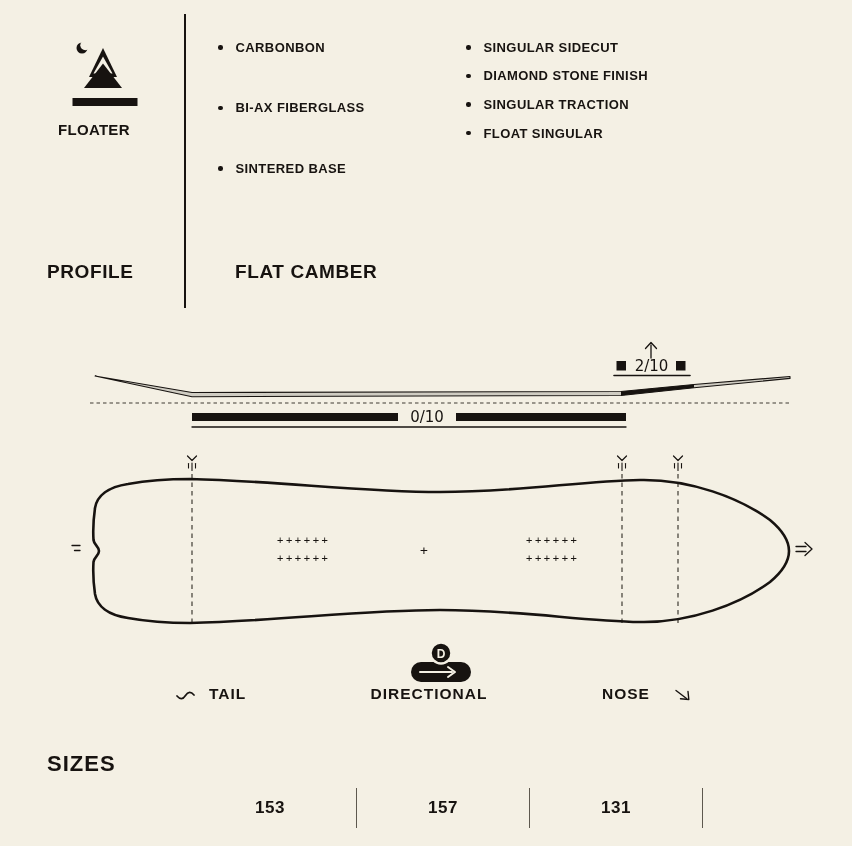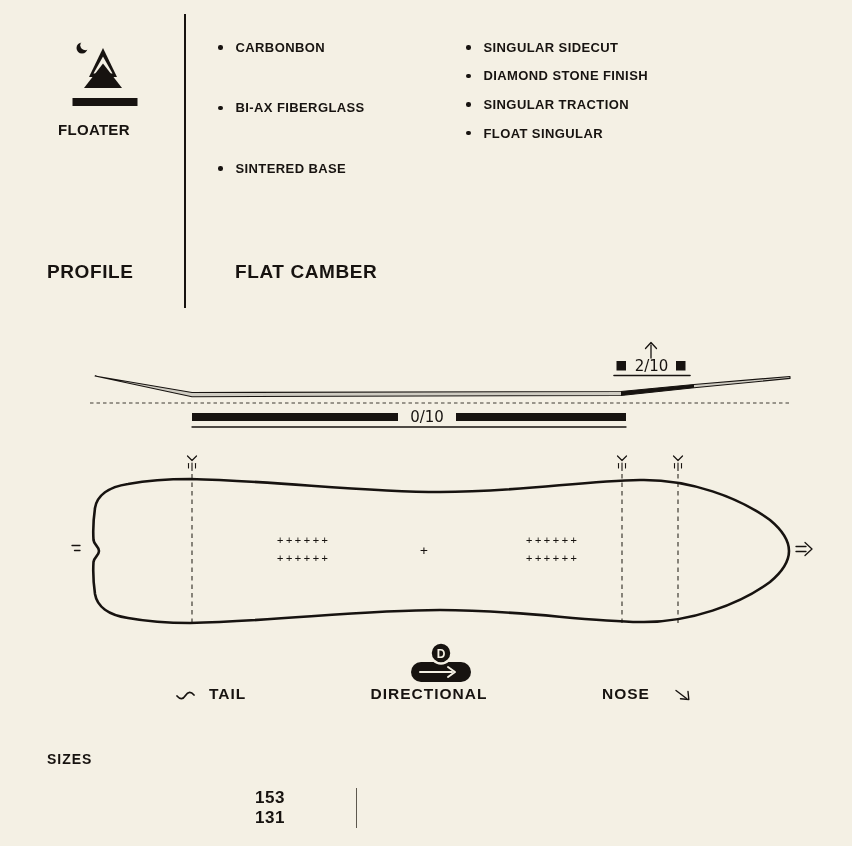--- a/index.html
+++ b/index.html
@@ -27,22 +27,22 @@
   .board-svg{position:absolute;left:0;top:448px;}
   .stroke{stroke:#171310;fill:none;stroke-linecap:round;stroke-linejoin:round;}
   .fill-ink{fill:#171310;stroke:none;}
   .svg-num{font-family:"DejaVu Sans",sans-serif;font-size:15px;font-weight:400;fill:#171310;}
   .svg-bold{font-family:"Liberation Sans",sans-serif;font-weight:700;font-size:15.5px;
     letter-spacing:1px;fill:#171310;}
   .plus-row{font-family:"DejaVu Sans Mono",monospace;font-size:10.5px;letter-spacing:2.6px;fill:#171310;}
   .center-plus{font-family:"DejaVu Sans Mono",monospace;font-size:13px;fill:#171310;}
   .pill-letter{font-family:"Liberation Sans",sans-serif;font-weight:700;font-size:12px;fill:#f4f0e4;}
   
-  .sizes-heading{position:absolute;left:47px;top:751px;font-weight:700;font-size:14px;letter-spacing:1px;}
-  .sizes-row{position:absolute;left:184px;top:788px;display:flex;height:40px;flex-direction:column;}
+  .sizes-heading{position:absolute;left:47px;top:751px;font-weight:700;font-size:22px;letter-spacing:1px;}
+  .sizes-row{position:absolute;left:184px;top:788px;display:flex;height:40px;}
   .size-cell{width:172px;display:flex;align-items:center;justify-content:center;
     font-weight:700;font-size:17px;letter-spacing:.5px;border-right:1.5px solid #5d584e;}
 </style>
 </head>
 <body>
 
 <div class="page">
 
   <svg class="logo-svg" width="66" height="68" viewBox="0 0 66 68">
     <g>
@@ -197,16 +197,17 @@
       <g>
         <line class="stroke" x1="676" y1="242.5" x2="686.5" y2="250.5" stroke-width="1.4"></line>
         <path class="stroke" d="M688,243.5 L688.8,251.5 L680.5,250.8" stroke-width="1.4"></path>
       </g>
     </g>
   </svg>
 
   <div class="sizes-heading">SIZES</div>
   <div class="sizes-row">
     <div class="size-cell">153</div>
+    <div class="size-cell">157</div>
     <div class="size-cell">131</div>
   </div>
 
 </div>
 
 </body></html>

